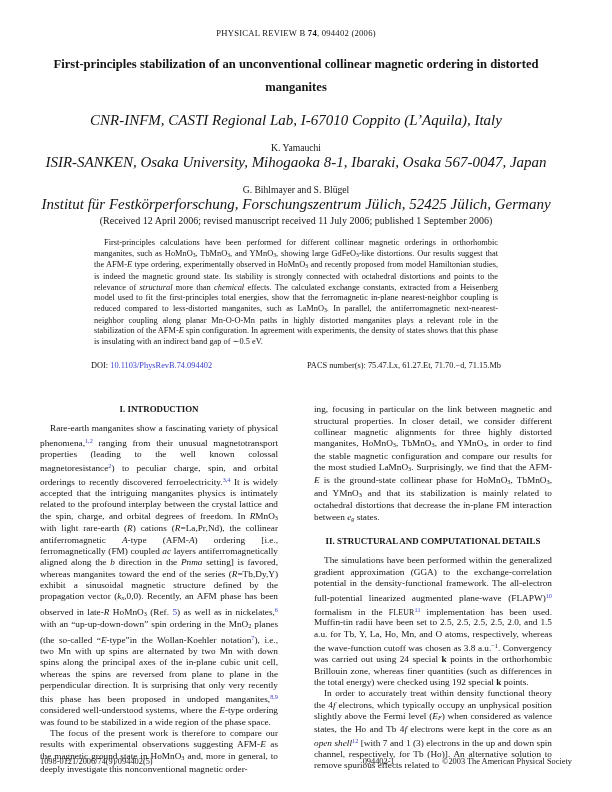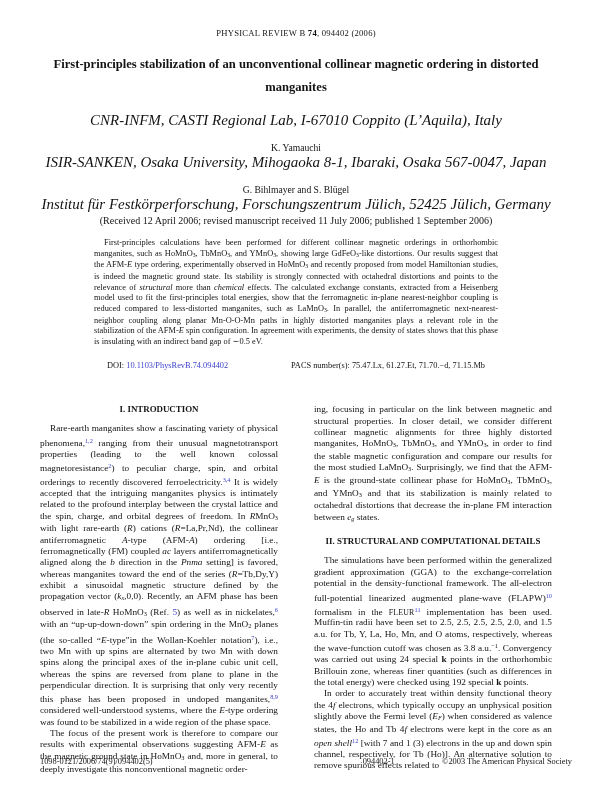--- a/index.html
+++ b/index.html
@@ -20,21 +20,21 @@
   }
   .author-block{text-align:center;margin-top:13px;}
   .author-name{font-size:9.6px;}
   .author-affil{font-size:15px;font-style:italic;margin-top:1px;}
   .received-line{text-align:center;font-size:10px;margin-top:2px;}
   .abstract{
     width:404px;margin:12px auto 0;text-align:justify;
     font-size:8.35px;line-height:10.55px;text-indent:10px;
   }
   .doi-row{
-    width:378px;margin:14px auto 0;display:flex;
+    width:410px;margin:14px auto 0;display:flex;
     justify-content:space-between;font-size:8.35px;
   }
   .columns{display:flex;gap:36px;margin-top:34px;}
   .col{width:257px;}
   .section-heading{
     font-size:8.9px;font-weight:bold;text-align:center;
     margin:0 0 9px 0;
   }
   .section-heading.mt{margin-top:12px;}
   .col p{

